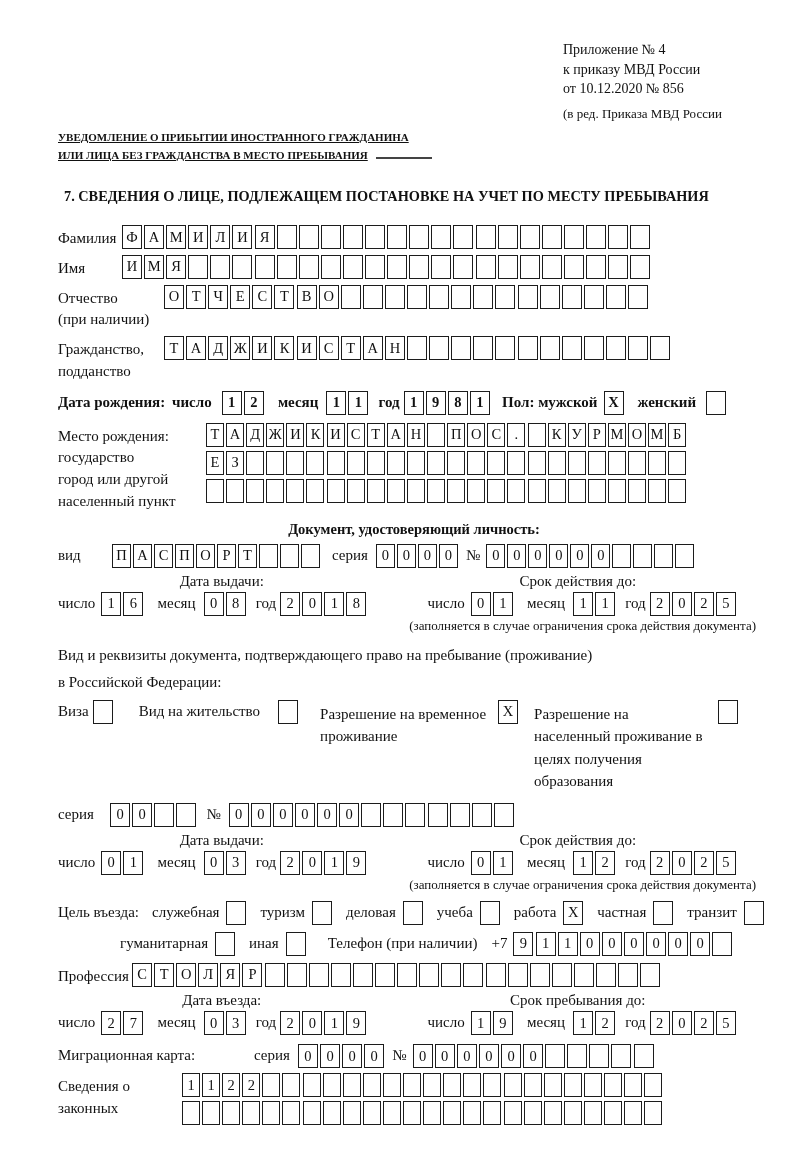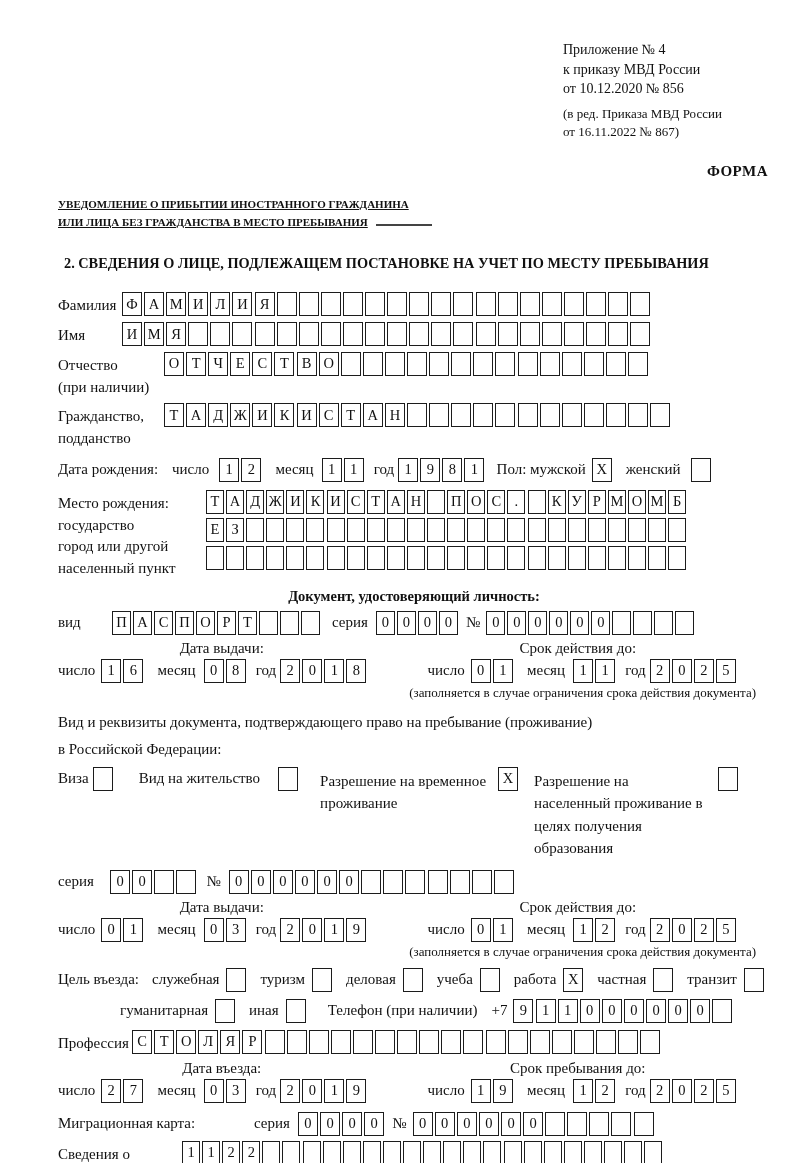--- a/index.html
+++ b/index.html
@@ -76,33 +76,31 @@
 <body>
 
 <div class="page">
 
   <div class="hdr">
     <div>Приложение № 4</div>
     <div>к приказу МВД России</div>
     <div>от 10.12.2020 № 856</div>
     <div class="small">
       <div>(в ред. Приказа МВД России</div>
-      <div>от 16.11.2022 № 867)</div>
     </div>
   </div>
-  <div class="forma">ФОРМА</div>
 
   <div class="title">
     <div>УВЕДОМЛЕНИЕ О ПРИБЫТИИ ИНОСТРАННОГО ГРАЖДАНИНА</div>
     <div>
       <span>ИЛИ ЛИЦА БЕЗ ГРАЖДАНСТВА В МЕСТО ПРЕБЫВАНИЯ</span><span class="title-underline"></span>
     </div>
   </div>
 
-  <div class="sec-heading">2. СВЕДЕНИЯ О ЛИЦЕ, ПОДЛЕЖАЩЕМ ПОСТАНОВКЕ НА УЧЕТ ПО МЕСТУ ПРЕБЫВАНИЯ</div>
+  <div class="sec-heading">7. СВЕДЕНИЯ О ЛИЦЕ, ПОДЛЕЖАЩЕМ ПОСТАНОВКЕ НА УЧЕТ ПО МЕСТУ ПРЕБЫВАНИЯ</div>
 
   <div class="frow">
     <span class="flabel lw-sm">Фамилия</span>
     <span class="cells">
         <span class="cell">Ф</span>
         <span class="cell">А</span>
         <span class="cell">М</span>
         <span class="cell">И</span>
         <span class="cell">Л</span>
         <span class="cell">И</span>
@@ -213,21 +211,21 @@
         <span class="cell"></span>
         <span class="cell"></span>
         <span class="cell"></span>
         <span class="cell"></span>
         <span class="cell"></span>
         <span class="cell"></span>
         <span class="cell"></span>
       </span>
   </div>
 
-  <div class="frow" style="margin-top:8px;">
+  <div class="frow" style="margin-top:8px;font-weight:bold;">
     <span class="inline-lbl" style="width:112px;">Дата рождения:</span>
     <span class="inline-lbl" style="margin:0 10px 0 2px;">число</span>
     <span class="cells">
         <span class="cell">1</span>
         <span class="cell">2</span>
       </span>
     <span class="inline-lbl" style="margin:0 8px 0 12px;">месяц</span>
     <span class="cells">
         <span class="cell">1</span>
         <span class="cell">1</span>

